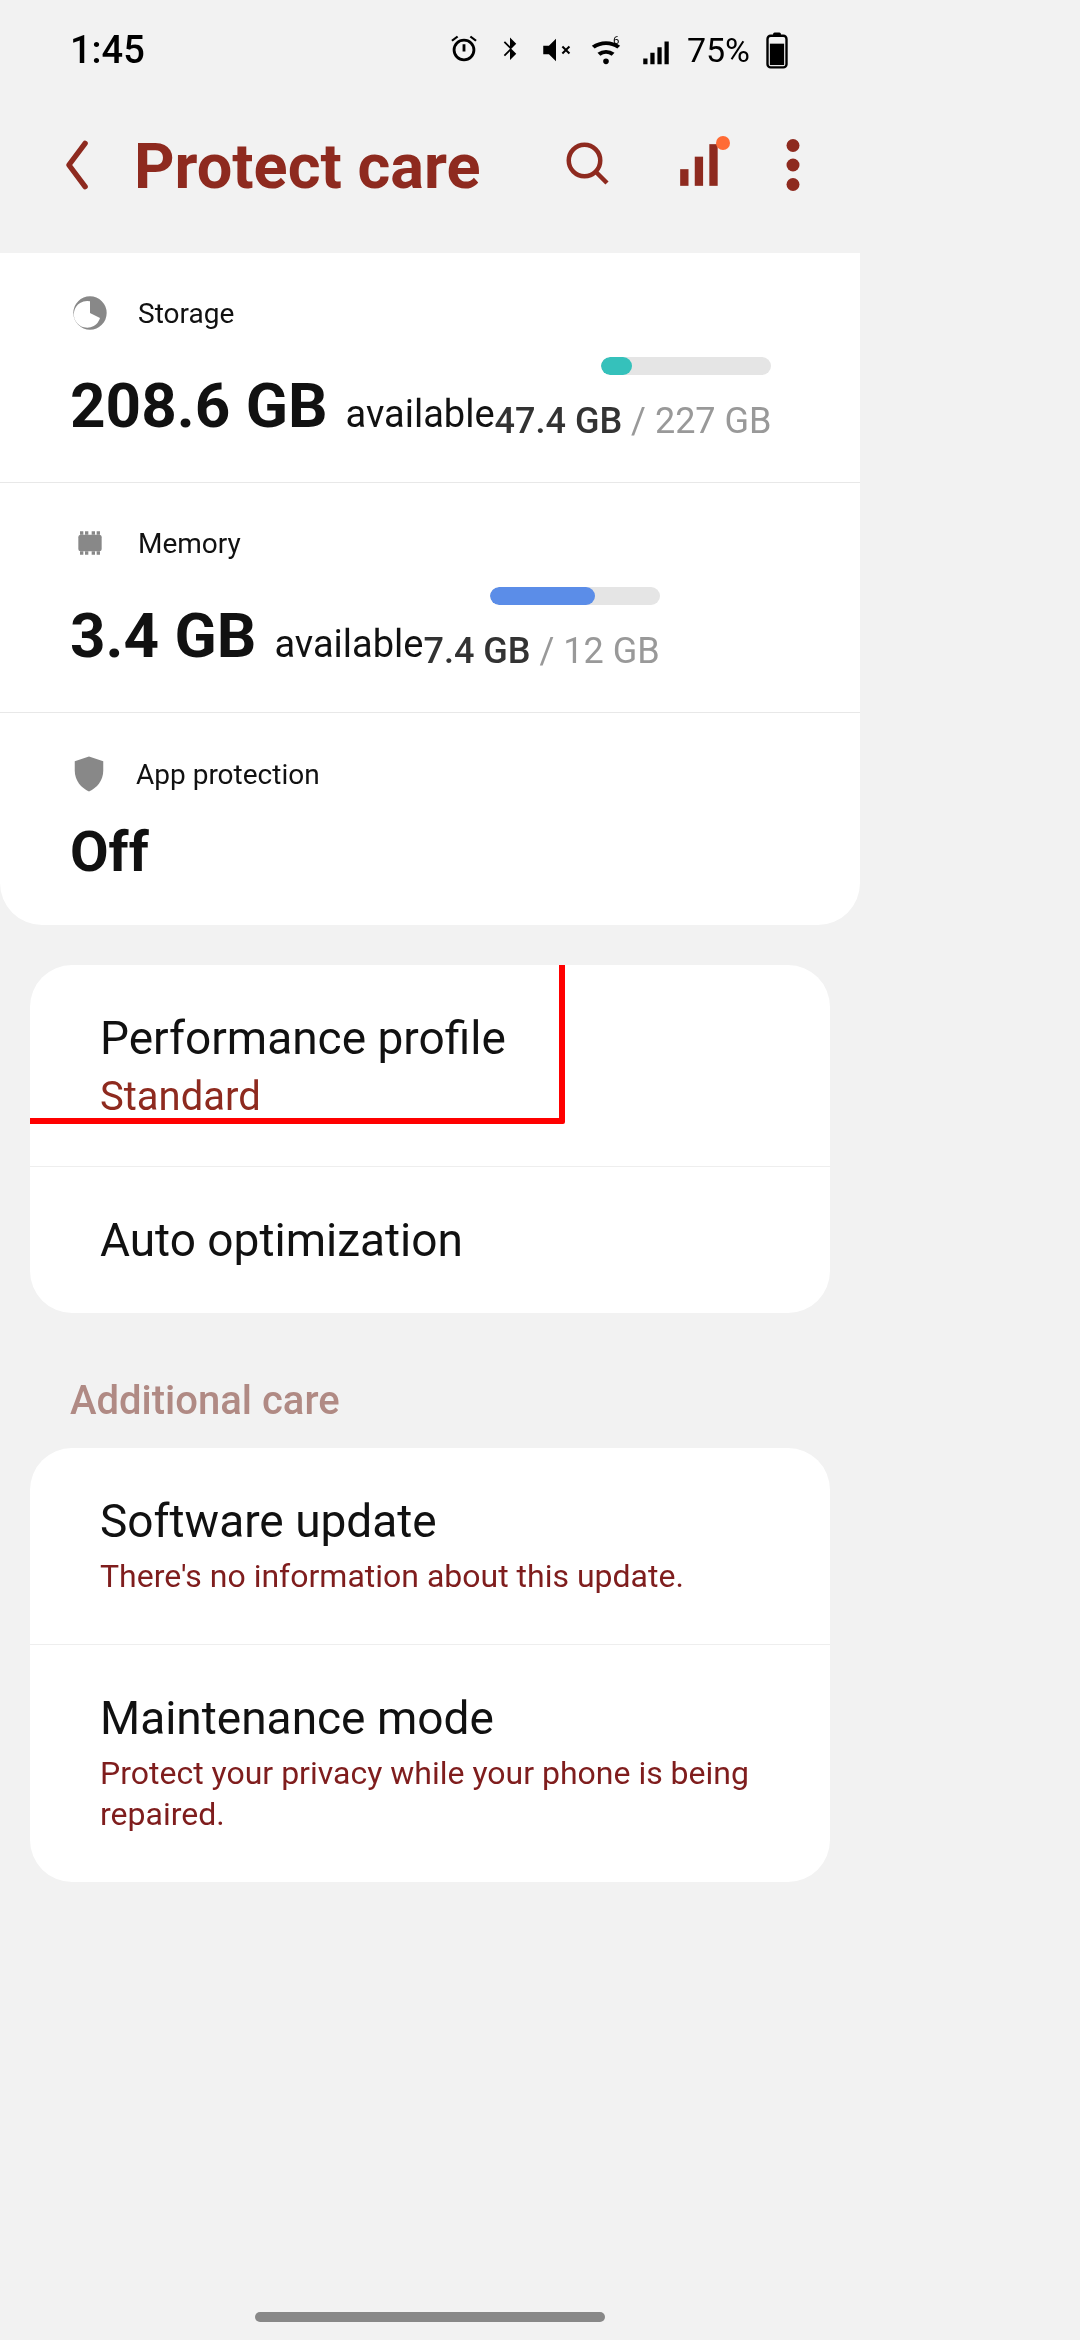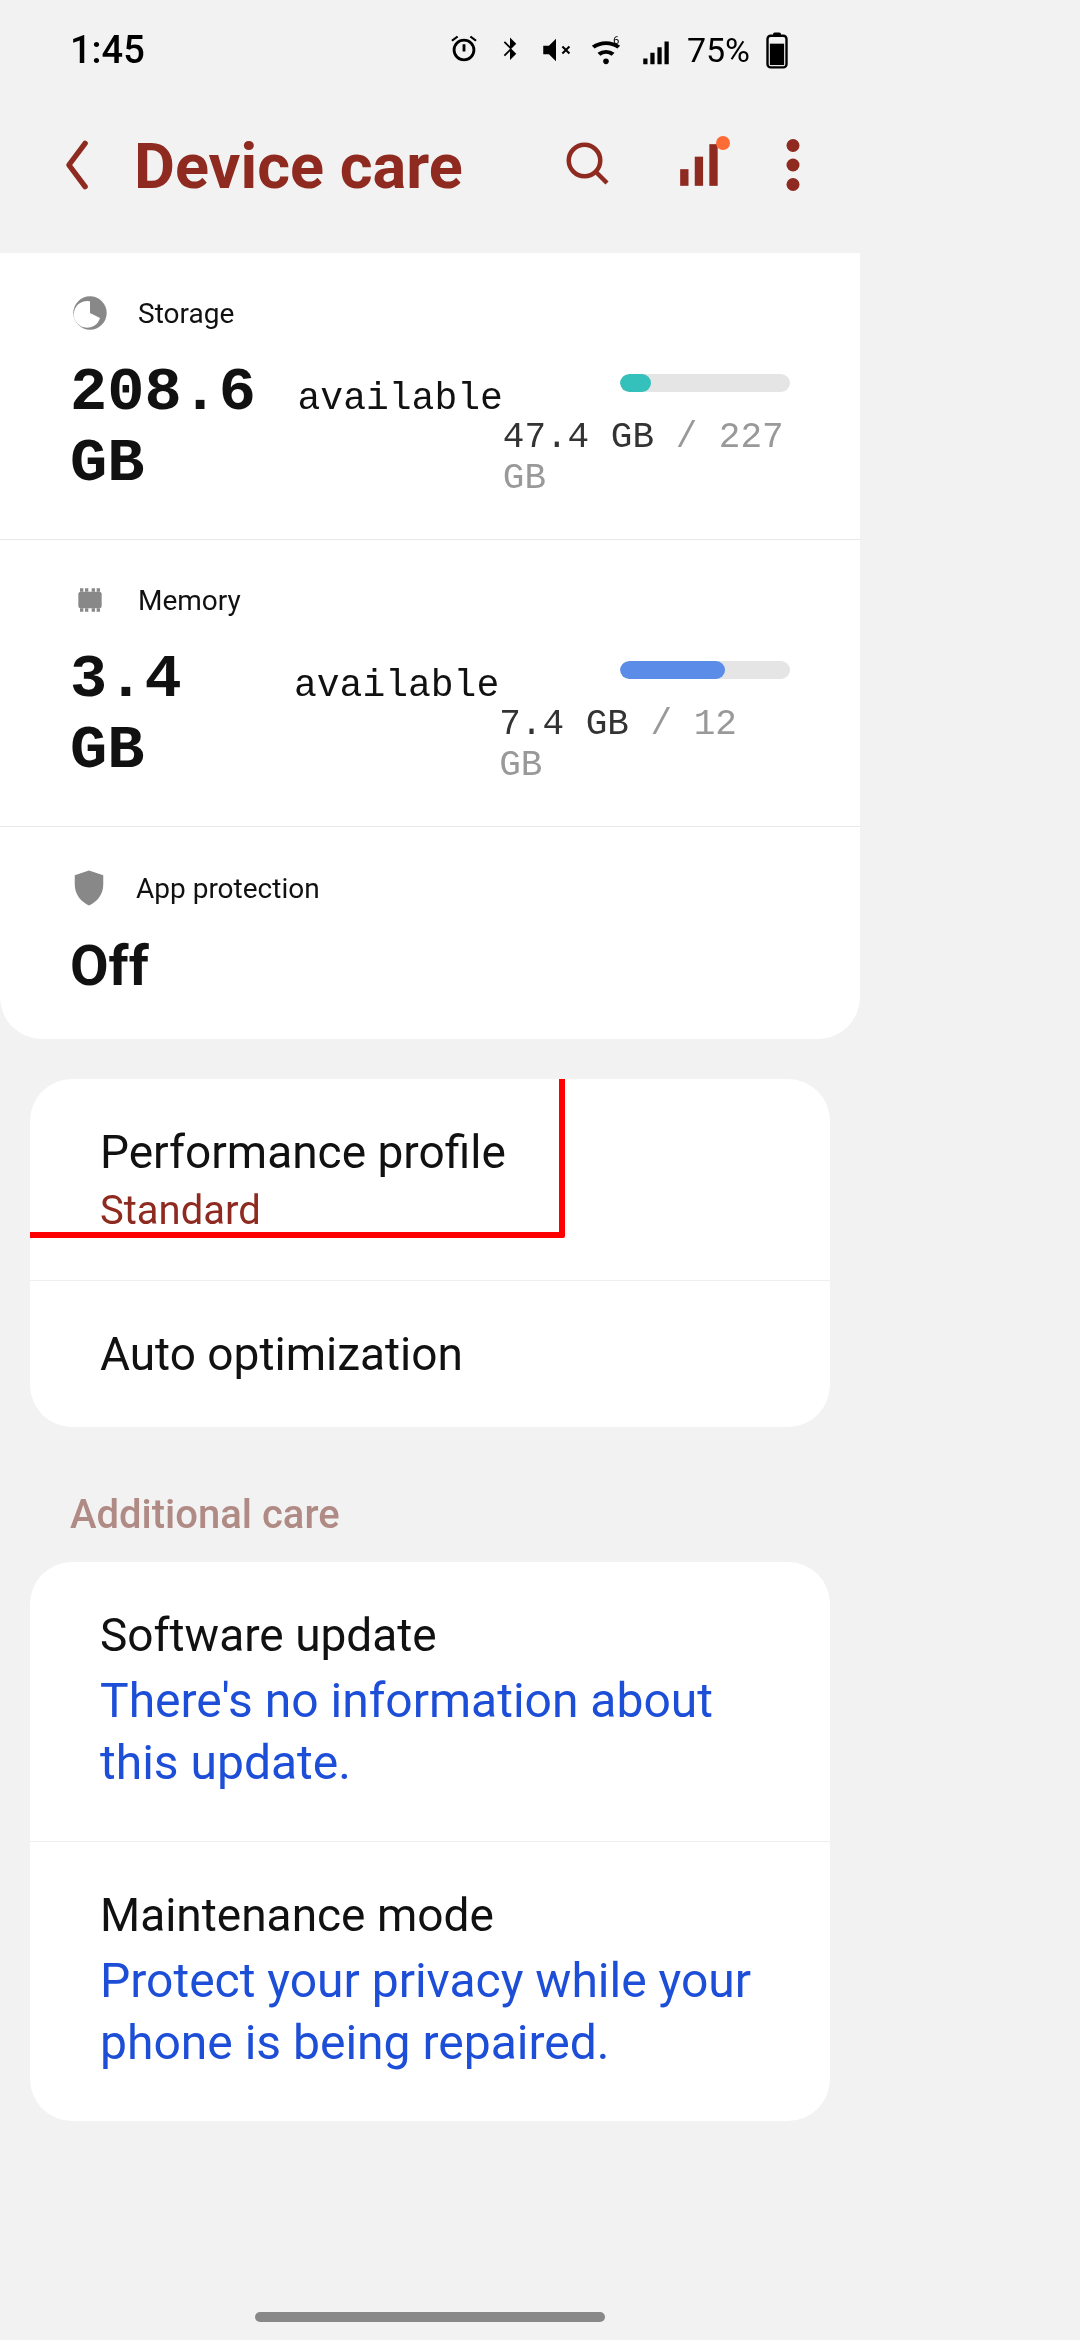--- a/index.html
+++ b/index.html
@@ -86,22 +86,21 @@
     margin-bottom: 24px;
   }
   .stat-label {
     font-size: 28px;
     color: #111;
     font-weight: 400;
   }
   .stat-body {
     display: flex;
     align-items: flex-end;
-    justify-content: space-between;
-    font-family: Liberation Mono, monospace;
+    justify-content: flex-start;
   }
   .stat-main {
     display: flex;
     align-items: baseline;
     gap: 18px;
   }
   .stat-value {
     font-size: 62px;
     font-weight: 700;
     color: #111;
@@ -165,22 +164,22 @@
     font-size: 46px;
     color: #111;
     font-weight: 400;
   }
   .item-subtitle {
     font-size: 40px;
     color: #8e2a1f;
     margin-top: 8px;
   }
   .item-desc {
-    font-size: 48px;
-    color: #1d4ed8;
+    font-size: 32px;
+    color: #7f1d1d;
     margin-top: 8px;
     line-height: 1.3;
   }
   .highlight-box {
     border: 6px solid #ff0000;
     border-radius: 2px;
     position: absolute;
   }
   .gesture-bar {
     position: absolute;
@@ -227,21 +226,21 @@
         </svg>
     </div>
   </div>
 
   <div class="header">
     <div class="back-arrow">
       <svg width="34" height="54" viewBox="0 0 24 40" fill="none" stroke="#8e2a1f" stroke-width="4" stroke-linecap="round" stroke-linejoin="round">
           <polyline points="18,4 6,20 18,36"></polyline>
         </svg>
     </div>
-    <div class="header-title">Device care</div>
+    <div class="header-title">Protect care</div>
     <div class="header-actions">
       <div>
         <svg width="54" height="54" viewBox="0 0 24 24" fill="none" stroke="#8e2a1f" stroke-width="2">
             <circle cx="10" cy="10" r="7"></circle>
             <line x1="20" y1="20" x2="15" y2="15"></line>
           </svg>
       </div>
       <div class="icon-wrap">
         <svg width="50" height="50" viewBox="0 0 24 24" fill="#8e2a1f">
             <rect x="2" y="14" width="4" height="8"></rect>

